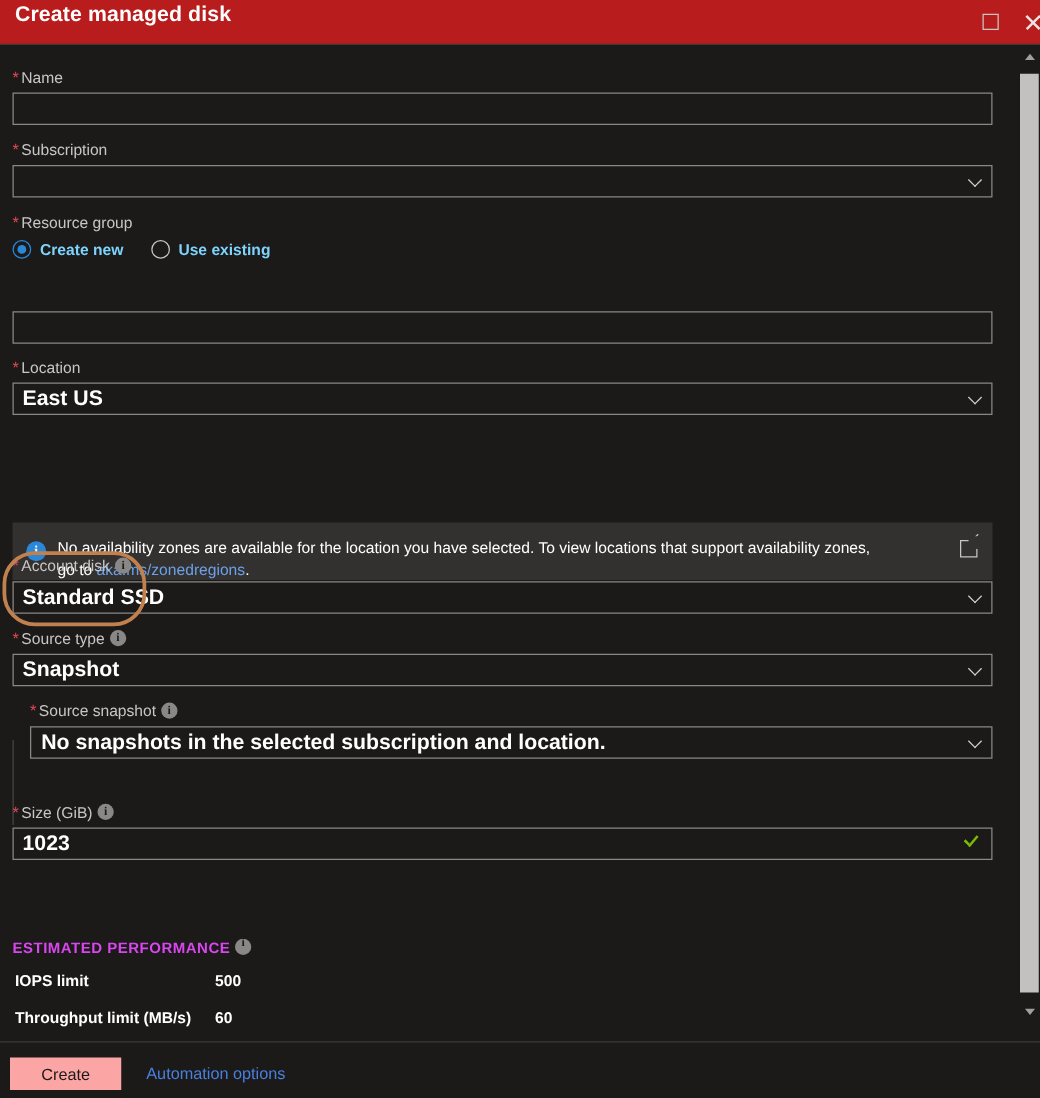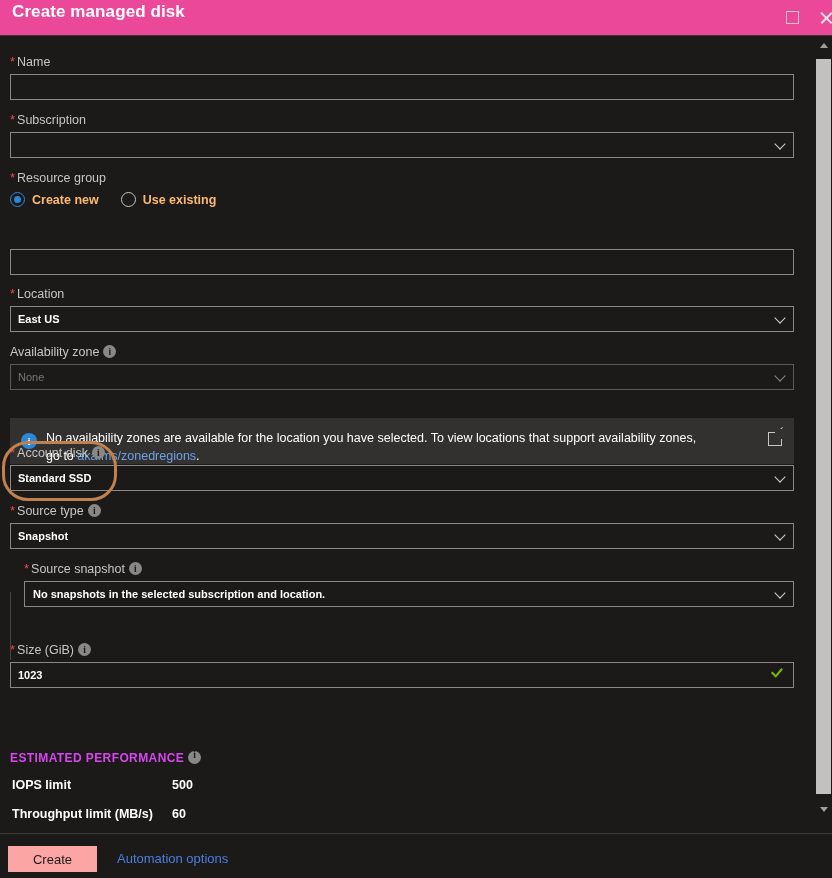--- a/index.html
+++ b/index.html
@@ -14,21 +14,21 @@
     position: relative;
     width: 832px; height: 878px;
     background: #1b1a19;
     color: #ffffff;
   }
 
   
   .titlebar {
     position: absolute; top: 0; left: 0; width: 832px; height: 36px;
     border-bottom: 1px solid #3b3a39;
-    background: #ec4899;
+    background: #b91c1c;
   }
   .title-text {
     position: absolute; left: 12px; top: 2px;
     font-size: 17px; font-weight: bold; color: #ffffff;
     letter-spacing: 0.1px;
   }
   .win-btn {
     position: absolute; top: 0; width: 34px; height: 34px;
     display: flex; align-items: center; justify-content: center;
     cursor: pointer;
@@ -65,21 +65,21 @@
     background: #8a8886; margin-left: 4px; position: relative;
   }
   .infoicon::after {
     content: "i"; position: absolute; left: 0; top: -1px; width: 13px;
     text-align: center; font-size: 9.5px; font-weight: bold;
     color: #1b1a19; font-family: "Liberation Serif", serif;
   }
 
   .input {
     height: 26px; border: 1px solid #8a8886; background: #1b1a19;
-    color: #ffffff; font-size: 11px; line-height: 24px;
+    color: #ffffff; font-size: 17px; line-height: 24px;
     padding: 0 28px 0 7px; white-space: nowrap; overflow: hidden;
     position: relative;
   }
   .input.placeholder { color: #797775; border-color: #5b5a59; }
   .chev {
     position: absolute; right: 9px; top: 9px;
     width: 8px; height: 8px;
     border-right: 1.6px solid #d2d0ce; border-bottom: 1.6px solid #d2d0ce;
     transform: rotate(45deg); top: 7px;
   }
@@ -104,21 +104,21 @@
   .rdot {
     width: 15px; height: 15px; border-radius: 50%;
     border: 1px solid #c8c6c4; background: #1b1a19;
     position: relative; margin-right: 7px;
   }
   .rdot.on { border-color: #2b88d8; background: #1b1a19; }
   .rdot.on::after {
     content: ""; position: absolute; left: 3px; top: 3px;
     width: 7px; height: 7px; border-radius: 50%; background: #2b88d8;
   }
-  .rlabel { font-size: 12.5px; color: #fdba74; font-weight: bold; }
+  .rlabel { font-size: 12.5px; color: #7dd3fc; font-weight: bold; }
 
   
   .banner {
     position: absolute; left: 10px; top: 381px; width: 784px; height: 46px;
     background: #323130; display: flex; align-items: flex-start;
   }
   .banner-ico {
     width: 16px; height: 16px; border-radius: 50%; background: #2b88d8;
     margin: 15px 9px 0 11px; position: relative; flex: 0 0 auto;
   }
@@ -269,29 +269,20 @@
     <div class="field" style="top:249px;">
       <div class="label">
         <span class="req">*</span><span>Location</span>
       </div>
       <div class="input" style="width:784px; margin-top:4px;">
         <span style="font-weight:bold;">East US</span>
         <span class="chev"></span>
       </div>
     </div>
 
-    <div class="field" style="top:307px;">
-      <div class="label">
-        <span>Availability zone</span><span class="infoicon"></span>
-      </div>
-      <div class="input placeholder" style="width:784px; margin-top:4px;">
-        <span>None</span>
-        <span class="chev dim"></span>
-      </div>
-    </div>
 
     <div class="banner">
       <div class="banner-ico"></div>
       <div class="banner-text">
         <span>No availability zones are available for the location you have selected. To view locations that support availability zones, go to </span><a class="banner-link">aka.ms/zonedregions</a><span>.</span>
       </div>
       <div class="ext-ico">
         <span class="ext-arrow"></span>
       </div>
     </div>

